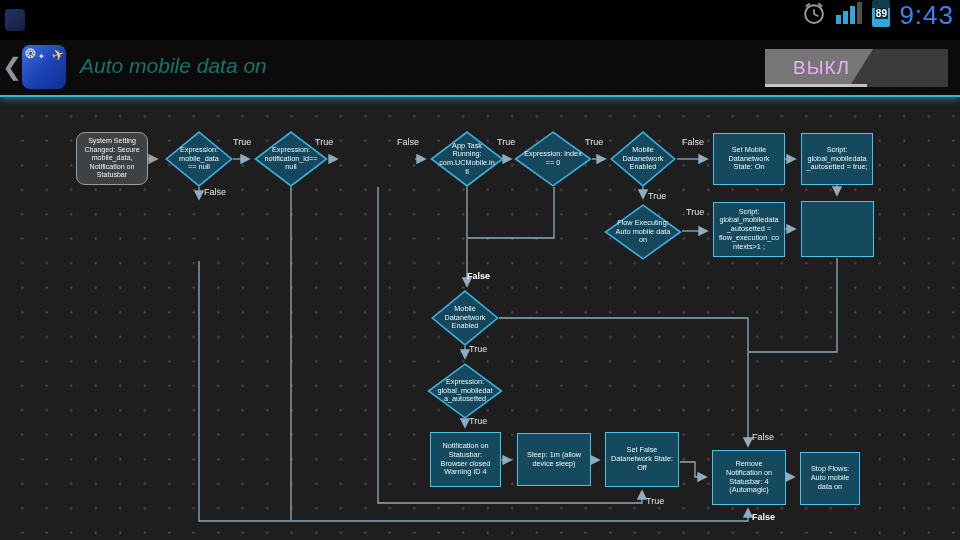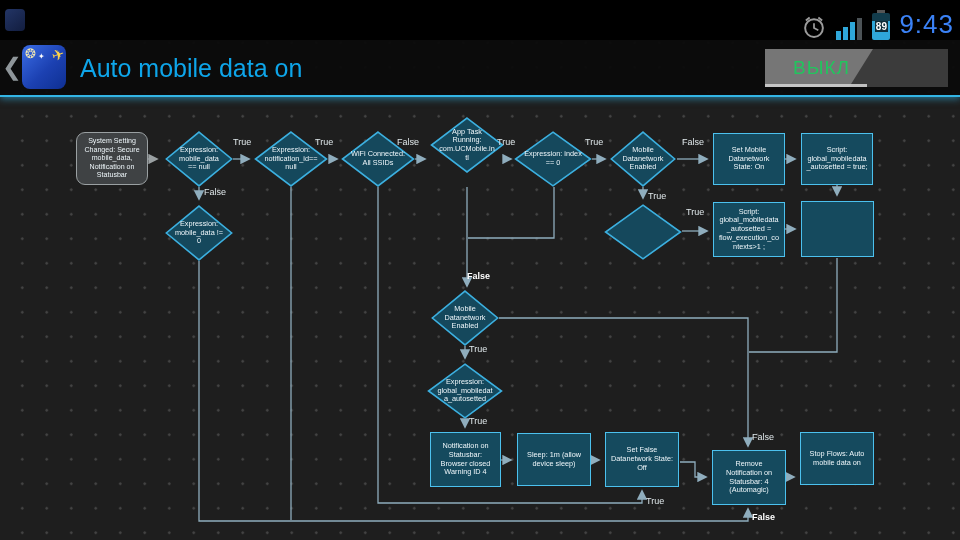--- a/index.html
+++ b/index.html
@@ -5,21 +5,21 @@
   html,body{margin:0;padding:0;background:#000;}
   .stage{position:relative;width:960px;height:540px;overflow:hidden;
          background-color:#1e1e1e;
          background-image:radial-gradient(circle,#454545 1px,transparent 1.5px);
          background-size:24.5px 24.5px;background-position:10px 6px;
          font-family:"Liberation Sans",sans-serif;}
   
   .status-bar{position:absolute;top:0;left:0;width:960px;height:40px;background:#000;z-index:10;}
   .notif-icon{position:absolute;left:5px;top:9px;width:20px;height:22px;border-radius:4px;
               background:linear-gradient(140deg,#233566,#121d3f);}
-  .sb-right{position:absolute;right:6px;top:0;height:40px;display:flex;align-items:flex-end;gap:7px;}
+  .sb-right{position:absolute;right:6px;top:0;height:40px;display:flex;align-items:flex-start;gap:7px;}
   .alarm{width:26px;height:26px;}
   .signal{display:flex;align-items:flex-end;gap:2px;height:24px;margin-left:2px;}
   .signal .bar{width:5px;background:#2fa7d9;}
   .signal .b1{height:9px}.signal .b2{height:13px}.signal .b3{height:18px}
   .signal .b4{height:22px;background:#4b5256;}
   .battery{position:relative;width:18px;height:27px;margin-left:3px;border-radius:2px;
            background:linear-gradient(to bottom,#123c4c 0 30%,#2fa7d9 30% 100%);
            display:flex;align-items:center;justify-content:center;}
   .battery:before{content:"";position:absolute;top:-3px;left:5px;width:8px;height:3px;background:#555;}
   .battery span{background:#0d2c38;color:#fff;font-size:10px;font-weight:bold;line-height:11px;padding:0 1px;}
@@ -29,25 +29,25 @@
               background:rgba(10,10,10,0.93);
               border-bottom:2px solid #33b5e5;box-shadow:0 2px 7px rgba(51,181,229,.55);}
   .back{position:absolute;left:2px;top:13px;color:#8f969a;font-size:24px;line-height:28px;}
   .app-icon{position:absolute;left:22px;top:5px;width:44px;height:44px;border-radius:8px;overflow:hidden;
             background:linear-gradient(135deg,#3b6de6 0%,#1c41b2 55%,#0e2f92 100%);}
   .app-icon .sun{position:absolute;left:3px;top:1px;color:#f4e9b0;font-size:13px;}
   .app-icon .plane{position:absolute;right:1px;top:1px;color:#ffd54a;font-size:15px;transform:rotate(-18deg);}
   .app-icon .spark{position:absolute;left:16px;top:7px;color:#fff;font-size:8px;}
   .app-icon .wand{position:absolute;left:4px;bottom:-6px;width:4px;height:34px;background:linear-gradient(#e8edf2,#9aa4ad);
                   transform:rotate(-48deg);transform-origin:bottom left;border-radius:2px;}
-  .title{position:absolute;left:80px;top:14px;color:#0ea5e9;font-size:25px;}
+  .title{position:absolute;left:80px;top:14px;color:#0f766e;font-size:21px;font-style:italic;}
   .switch{position:absolute;right:12px;top:9px;width:183px;height:38px;background:#3b3b3b;overflow:hidden;}
   .switch .light{position:absolute;inset:0;background:#767676;
                  clip-path:polygon(0 0,59% 0,46% 100%,0 100%);}
-  .switch .switch-label{position:absolute;left:28px;top:8px;color:#22c55e;font-size:19px;letter-spacing:1px;z-index:2;}
+  .switch .switch-label{position:absolute;left:28px;top:8px;color:#f0abfc;font-size:19px;letter-spacing:1px;z-index:2;}
   .switch .switch-underline{position:absolute;left:0;bottom:0;width:56%;height:3px;background:#cfcfcf;opacity:.9;z-index:3;}
   
   .edges{position:absolute;left:0;top:0;width:960px;height:540px;z-index:1;pointer-events:none;}
   .edge{fill:none;stroke:#8fadbd;stroke-width:1.3;}
   .edge.gray{stroke:#9aa0a2;}
   .node{position:absolute;z-index:2;display:flex;align-items:center;justify-content:center;text-align:center;}
   .node-text{position:relative;z-index:2;color:#eef6fa;font-size:7.3px;line-height:1.2;
              overflow-wrap:anywhere;padding:2px 4px;width:100%;}
   .diamond svg{position:absolute;inset:0;width:100%;height:100%;}
   .diamond polygon{fill:#15485c;stroke:#3cb0e0;}
@@ -148,28 +148,22 @@
     <div class="node-text">Expression: mobile_data == null</div>
   </div>
 
   <div class="node diamond" style="left:254px;top:131px;width:74px;height:56px">
     <svg viewBox="0 0 100 100" preserveAspectRatio="none">
         <polygon points="50,2 98,50 50,98 2,50" vector-effect="non-scaling-stroke" stroke-width="1.6"></polygon>
       </svg>
     <div class="node-text">Expression: notification_id==null</div>
   </div>
 
-  <div class="node diamond" style="left:341px;top:131px;width:74px;height:56px">
-    <svg viewBox="0 0 100 100" preserveAspectRatio="none">
-        <polygon points="50,2 98,50 50,98 2,50" vector-effect="non-scaling-stroke" stroke-width="1.6"></polygon>
-      </svg>
-    <div class="node-text">WiFi Connected: All SSIDs</div>
-  </div>
-
-  <div class="node diamond" style="left:430px;top:117px;width:74px;height:56px">
+
+  <div class="node diamond" style="left:430px;top:131px;width:74px;height:56px">
     <svg viewBox="0 0 100 100" preserveAspectRatio="none">
         <polygon points="50,2 98,50 50,98 2,50" vector-effect="non-scaling-stroke" stroke-width="1.6"></polygon>
       </svg>
     <div class="node-text">App Task Running: com.UCMobile.intl</div>
   </div>
 
   <div class="node diamond" style="left:514px;top:131px;width:78px;height:56px">
     <svg viewBox="0 0 100 100" preserveAspectRatio="none">
         <polygon points="50,2 98,50 50,98 2,50" vector-effect="non-scaling-stroke" stroke-width="1.6"></polygon>
       </svg>
@@ -184,31 +178,26 @@
   </div>
 
   <div class="node action" style="left:713px;top:133px;width:72px;height:52px">
     <div class="node-text">Set Mobile Datanetwork State: On</div>
   </div>
 
   <div class="node action" style="left:801px;top:133px;width:72px;height:52px">
     <div class="node-text">Script: global_mobiledata_autosetted = true;</div>
   </div>
 
-  <div class="node diamond" style="left:165px;top:205px;width:68px;height:56px">
-    <svg viewBox="0 0 100 100" preserveAspectRatio="none">
-        <polygon points="50,2 98,50 50,98 2,50" vector-effect="non-scaling-stroke" stroke-width="1.6"></polygon>
-      </svg>
-    <div class="node-text">Expression: mobile_data != 0</div>
-  </div>
 
   <div class="node diamond" style="left:604px;top:204px;width:78px;height:56px">
     <svg viewBox="0 0 100 100" preserveAspectRatio="none">
         <polygon points="50,2 98,50 50,98 2,50" vector-effect="non-scaling-stroke" stroke-width="1.6"></polygon>
       </svg>
+    <div class="node-text">Flow Executing: Auto mobile data on</div>
   </div>
 
   <div class="node action" style="left:713px;top:202px;width:72px;height:55px">
     <div class="node-text">Script: global_mobiledata_autosetted = flow_execution_contexts&gt;1 ;</div>
   </div>
 
   <div class="node action" style="left:801px;top:201px;width:73px;height:56px">
     <div class="node-text"></div>
   </div>
 
@@ -235,21 +224,21 @@
   </div>
 
   <div class="node action" style="left:605px;top:432px;width:74px;height:55px">
     <div class="node-text">Set False Datanetwork State: Off</div>
   </div>
 
   <div class="node action" style="left:712px;top:450px;width:74px;height:55px">
     <div class="node-text">Remove Notification on Statusbar: 4 (Automagic)</div>
   </div>
 
-  <div class="node action" style="left:800px;top:432px;width:74px;height:53px">
+  <div class="node action" style="left:800px;top:452px;width:60px;height:53px">
     <div class="node-text">Stop Flows: Auto mobile data on</div>
   </div>
 
   <span class="lbl" style="left:233px;top:137px">True</span>
   <span class="lbl" style="left:315px;top:137px">True</span>
   <span class="lbl" style="left:397px;top:137px">False</span>
   <span class="lbl" style="left:497px;top:137px">True</span>
   <span class="lbl" style="left:585px;top:137px">True</span>
   <span class="lbl" style="left:682px;top:137px">False</span>
   <span class="lbl" style="left:204px;top:187px">False</span>

